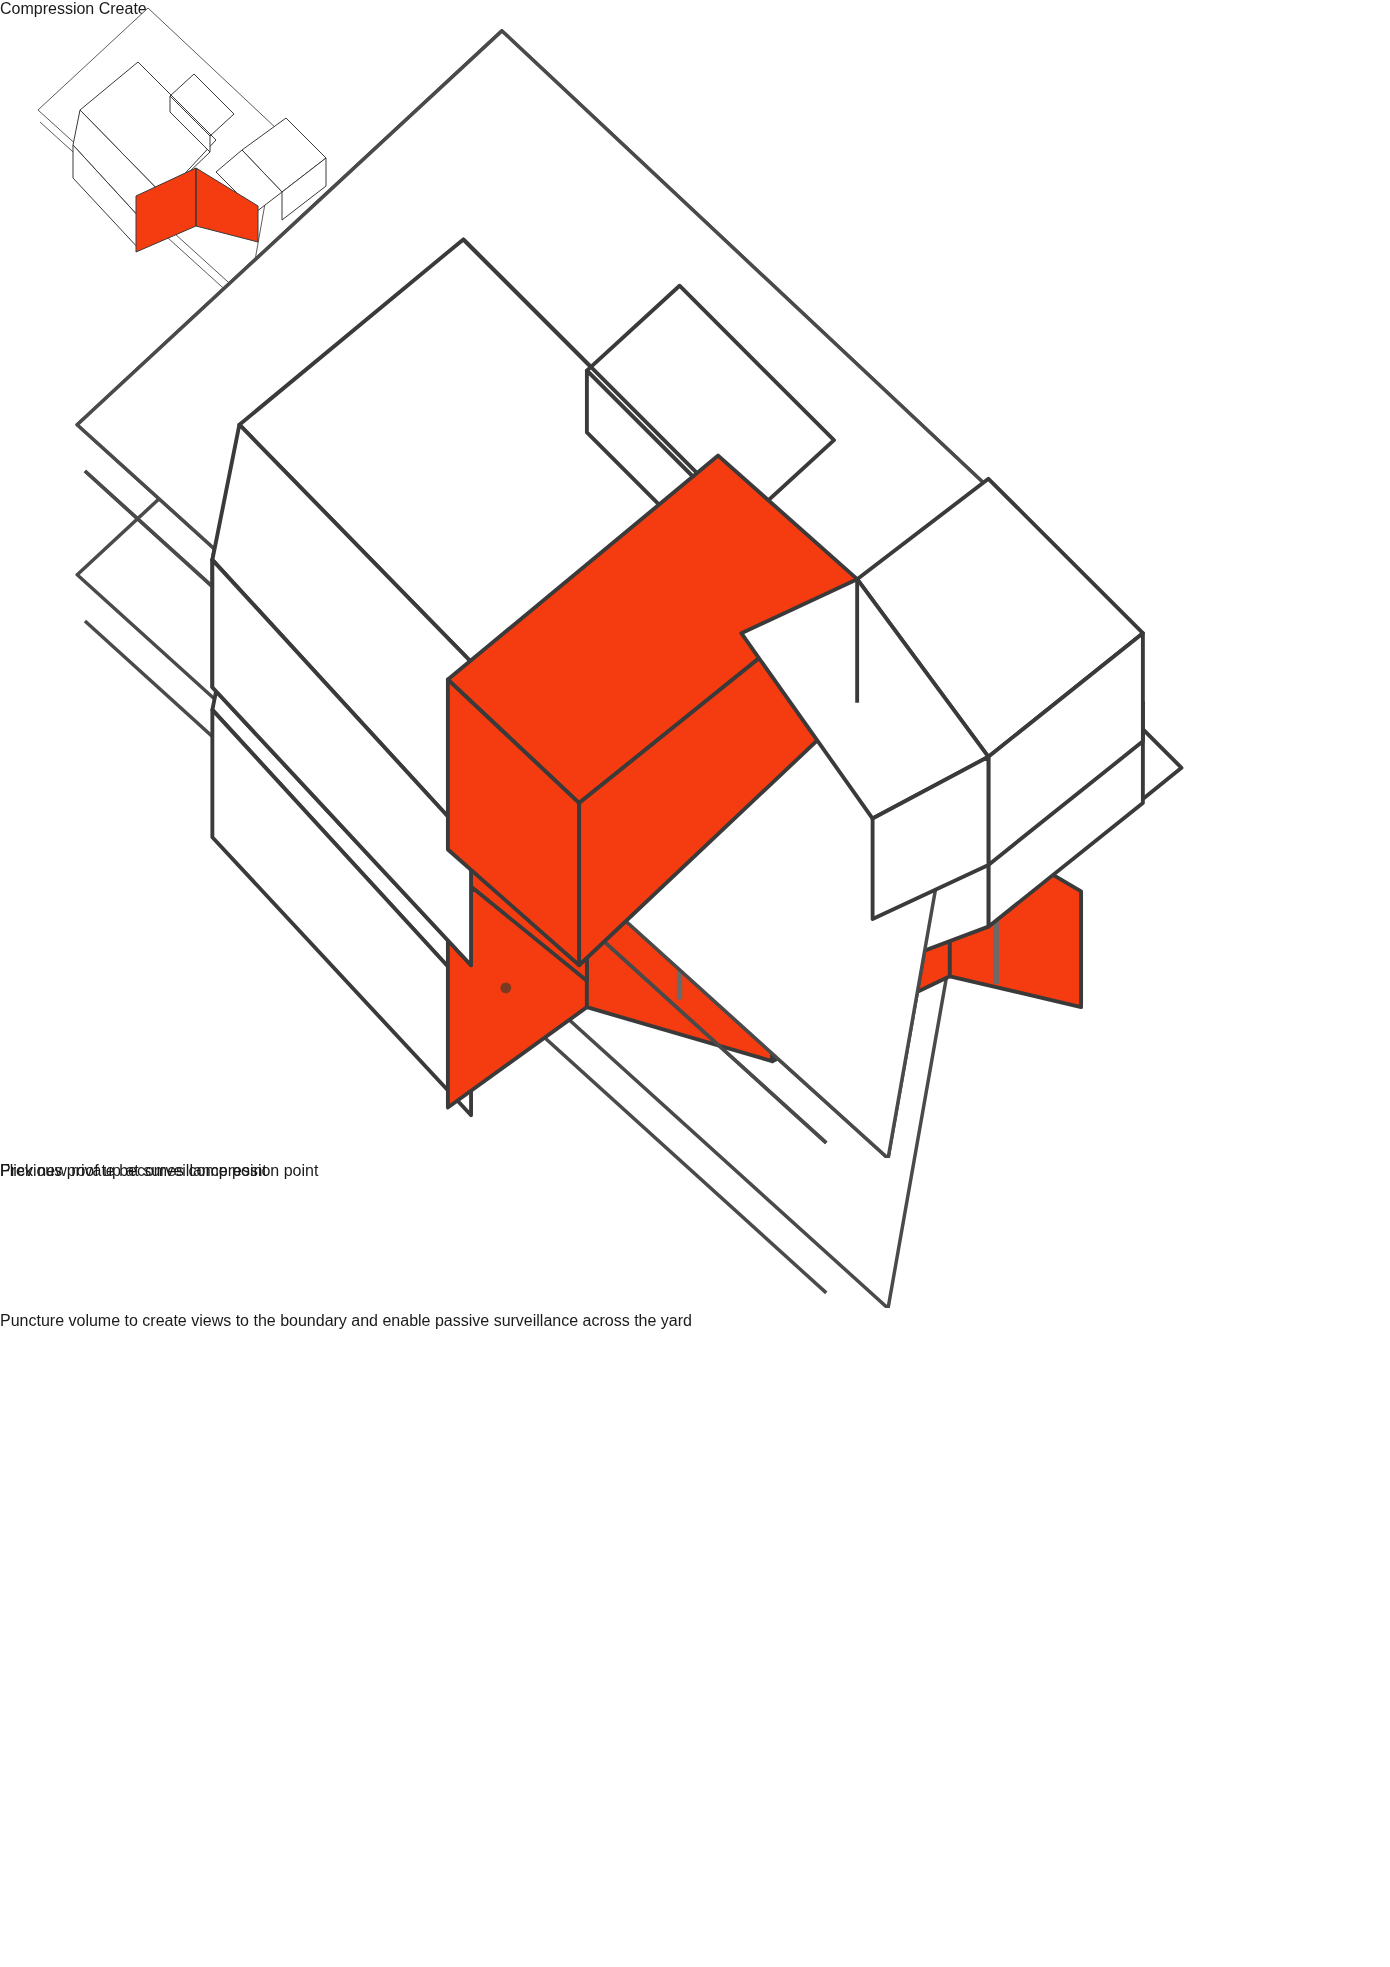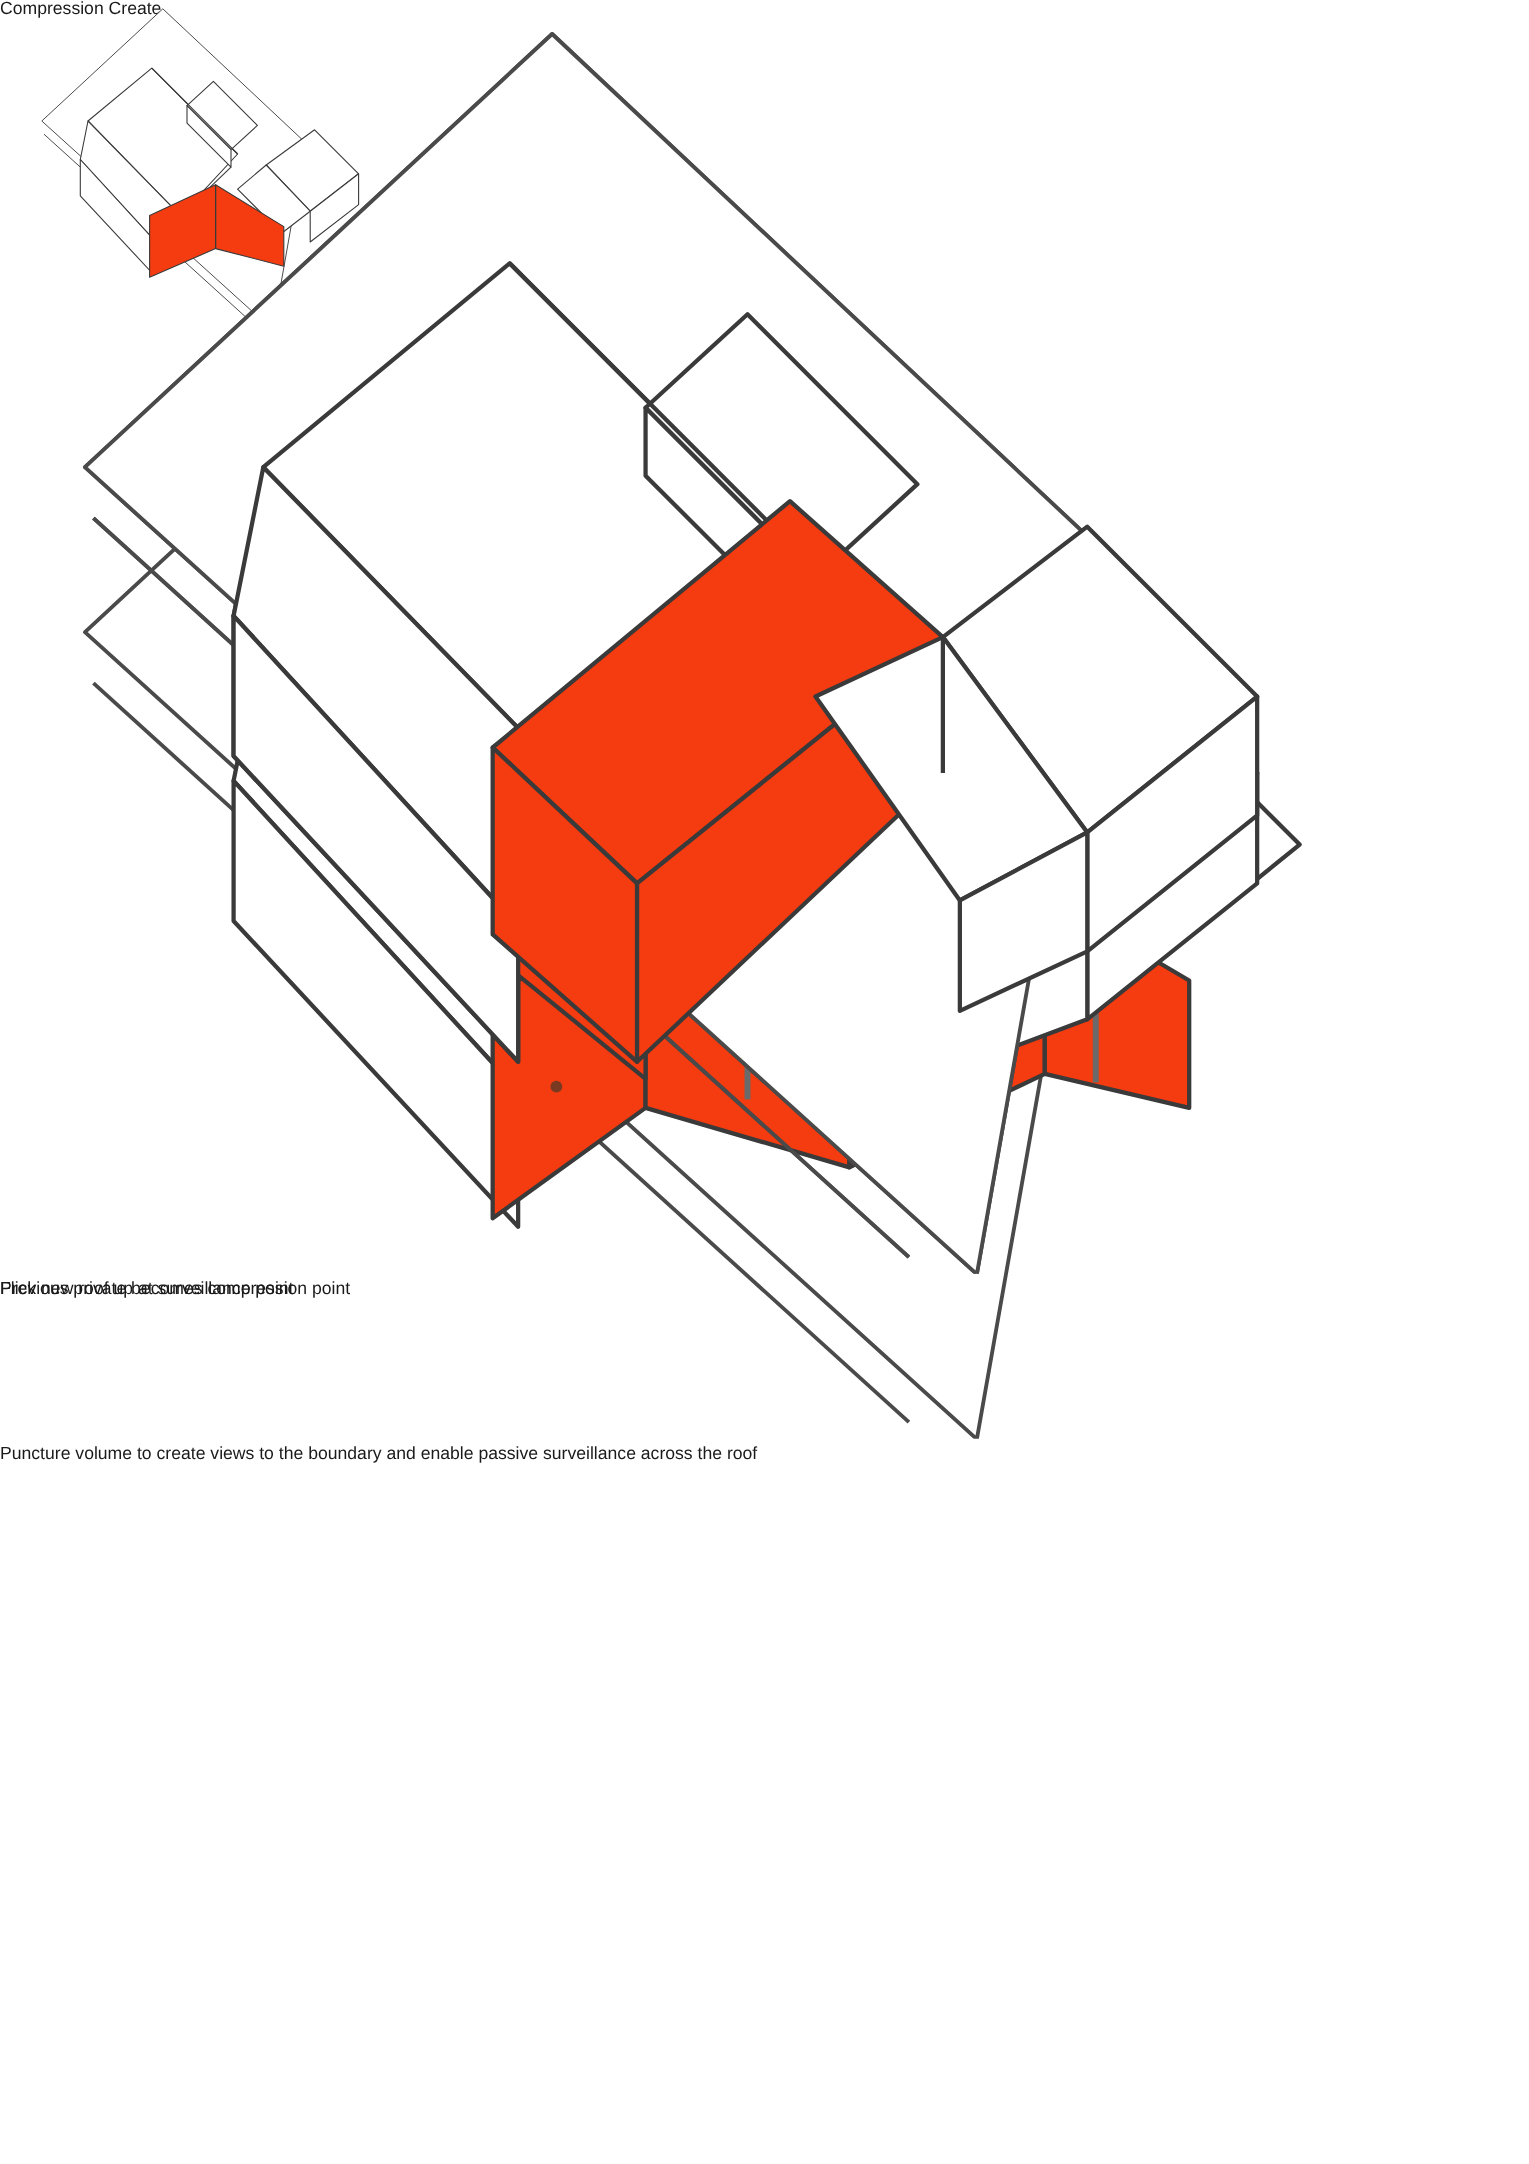--- a/index.html
+++ b/index.html
@@ -106,21 +106,21 @@
           <polygon points="200,200 246,172 246,214 200,236" fill="#F43C10" stroke="#3a3a3a"></polygon>
           <polygon points="246,172 280,192 280,222 246,214" fill="#F43C10" stroke="#3a3a3a"></polygon>
 
           <polygon points="212,206 226,199 226,221 212,228" fill="#ffffff" stroke="#3a3a3a" stroke-width="0.8"></polygon>
           <polyline points="176,193 176,220" stroke="#6a6a6a" stroke-width="1.4"></polyline>
           <polyline points="258,190 258,216" stroke="#6a6a6a" stroke-width="1.4"></polyline>
           <circle cx="131" cy="217" r="1.4" fill="#7a3a22" stroke="none"></circle>
         </g>
       </svg>
     </div>
-    <div class="caption cap-1">Puncture volume to create views to the boundary and enable passive surveillance across the roof</div>
+    <div class="caption cap-1">Puncture volume to create views to the boundary and enable passive surveillance across the yard</div>
   </div>
 
   <div class="row row-2">
     <div class="iso-holder">
       <svg viewBox="0 0 360 300" xmlns="http://www.w3.org/2000/svg">
         <g fill="none" stroke="#3a3a3a" stroke-width="1" stroke-linejoin="round">
           <polygon points="130,8 260,130 230,300 20,110" fill="#ffffff" stroke="#4a4a4a" stroke-width="0.9"></polygon>
           <polyline points="22,122 214,296" stroke="#4a4a4a" stroke-width="0.9"></polyline>
           <polygon points="62,110 120,62 198,140 146,196" fill="#ffffff" stroke="#3a3a3a"></polygon>
           <polygon points="62,110 146,196 122,218 55,145" fill="#ffffff" stroke="#3a3a3a"></polygon>

